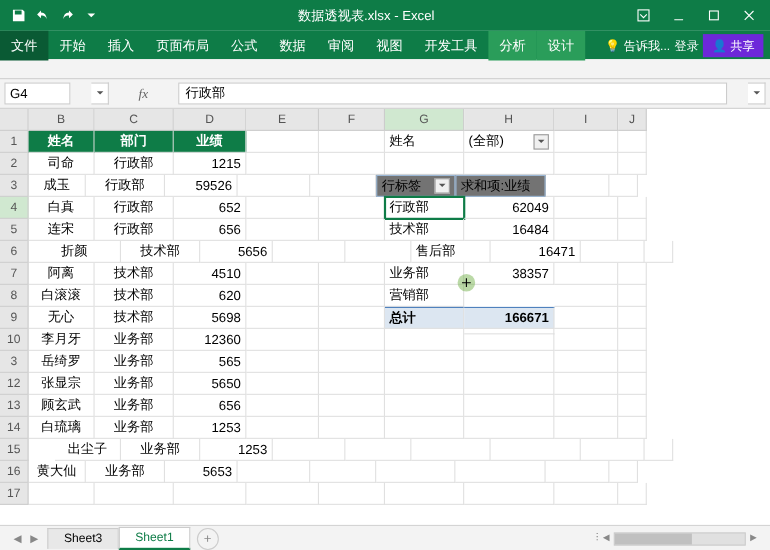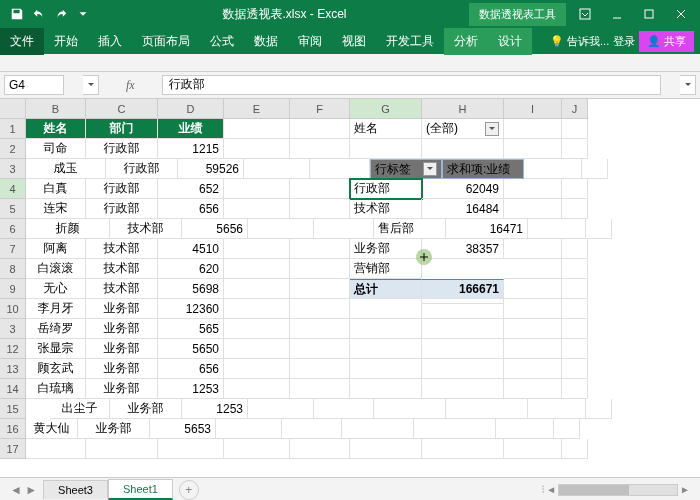--- a/index.html
+++ b/index.html
@@ -11,21 +11,21 @@
 .title-text { flex:1; text-align:center; font-size:12px; color:#fff; }
 .context-tab { background:#2a9d5a; padding:4px 10px; font-size:11px; }
 .win-ctrl { display:flex; gap:2px; padding:0 4px; }
 .win-ctrl div { width:30px; height:20px; display:flex; align-items:center; justify-content:center; cursor:pointer; }
 .win-ctrl svg { width:12px; height:12px; stroke:#fff; fill:none; stroke-width:1; }
 .ribbon { height:26px; background:#0e7c47; display:flex; align-items:center; color:#fff; font-size:12px; }
 .ribbon-tab { padding:5px 10px; cursor:pointer; }
 .ribbon-tab.file { background:#0a5a34; }
 .ribbon-tab.ctx { background:#2a9d5a; }
 .ribbon-right { margin-left:auto; display:flex; align-items:center; gap:4px; padding-right:6px; font-size:11px; }
-.share-btn { background:#d946ef; padding:3px 8px; }
+.share-btn { background:#6d28d9; padding:3px 8px; }
 .fbar-area { background:#f3f3f3; border-bottom:1px solid #ccc; }
 .ribbon-body { height:18px; background:#f3f3f3; border-bottom:1px solid #d0d0d0; }
 .fbar { height:26px; display:flex; align-items:center; padding:4px; gap:19px; }
 .name-box { width:60px; height:20px; background:#fff; border:1px solid #ccc; padding:0 4px; display:flex; align-items:center; font-size:12px; }
 .name-dd { width:16px; height:20px; border:1px solid #ccc; border-left:0; background:#fff; display:flex; align-items:center; justify-content:center; }
 .fx-label { font-style:italic; font-family:"Times New Roman"; padding:0 8px; color:#666; }
 .formula-input { flex:1; height:20px; background:#fff; border:1px solid #ccc; padding:0 6px; font-size:12px; }
 .expand-btn { width:16px; height:20px; border:1px solid #ccc; border-left:0; background:#fff; display:flex; align-items:center; justify-content:center; }
 .grid-area { position:relative; height:378px; overflow:hidden; background:#fff; }
 .col-hdrs { display:flex; margin-left:26px; }
@@ -76,21 +76,20 @@
           <path d="M10 3l4 4-4 4V8c-4 0-6 2-6 5 0-5 2-8 6-8z"></path>
         </svg>
       </div>
     <div class="qat-btn">
         <svg viewBox="0 0 16 16">
           <path d="M4 6l4 4 4-4z"></path>
         </svg>
       </div>
   </div>
   <div class="title-text">数据透视表.xlsx - Excel</div>
-  <div class="context-tab">数据透视表工具</div>
   <div class="win-ctrl">
     <div>
         <svg viewBox="0 0 12 12">
           <rect x="1" y="1" width="10" height="10"></rect>
           <path d="M3 5l3 3 3-3"></path>
         </svg>
       </div>
     <div>
         <svg viewBox="0 0 12 12">
           <line x1="2" y1="10" x2="10" y2="10"></line>
@@ -185,21 +184,21 @@
         <div class="cell right" style="width: 66px;">1215</div>
         <div class="cell " style="width: 66px;"></div>
         <div class="cell " style="width: 60px;"></div>
         <div class="cell " style="width: 72px;"></div>
         <div class="cell " style="width: 82px;"></div>
         <div class="cell " style="width: 58px;"></div>
         <div class="cell " style="width: 26px;"></div>
       </div>
       <div class="row">
         <div class="row-hdr">3</div>
-        <div class="cell center" style="width: 80px;">成玉</div>
+        <div class="cell center" style="width: 52px;">成玉</div>
         <div class="cell center" style="width: 72px;">行政部</div>
         <div class="cell right" style="width: 66px;">59526</div>
         <div class="cell " style="width: 66px;"></div>
         <div class="cell " style="width: 60px;"></div>
         <div class="cell pivot-hdr" style="width: 72px;">行标签<span class="dd-arrow">
             <svg viewBox="0 0 8 8">
               <path d="M1 2l3 3 3-3z" fill="#555"></path>
             </svg>
           </span></div>
         <div class="cell pivot-hdr" style="width: 82px;">求和项:业绩</div>

